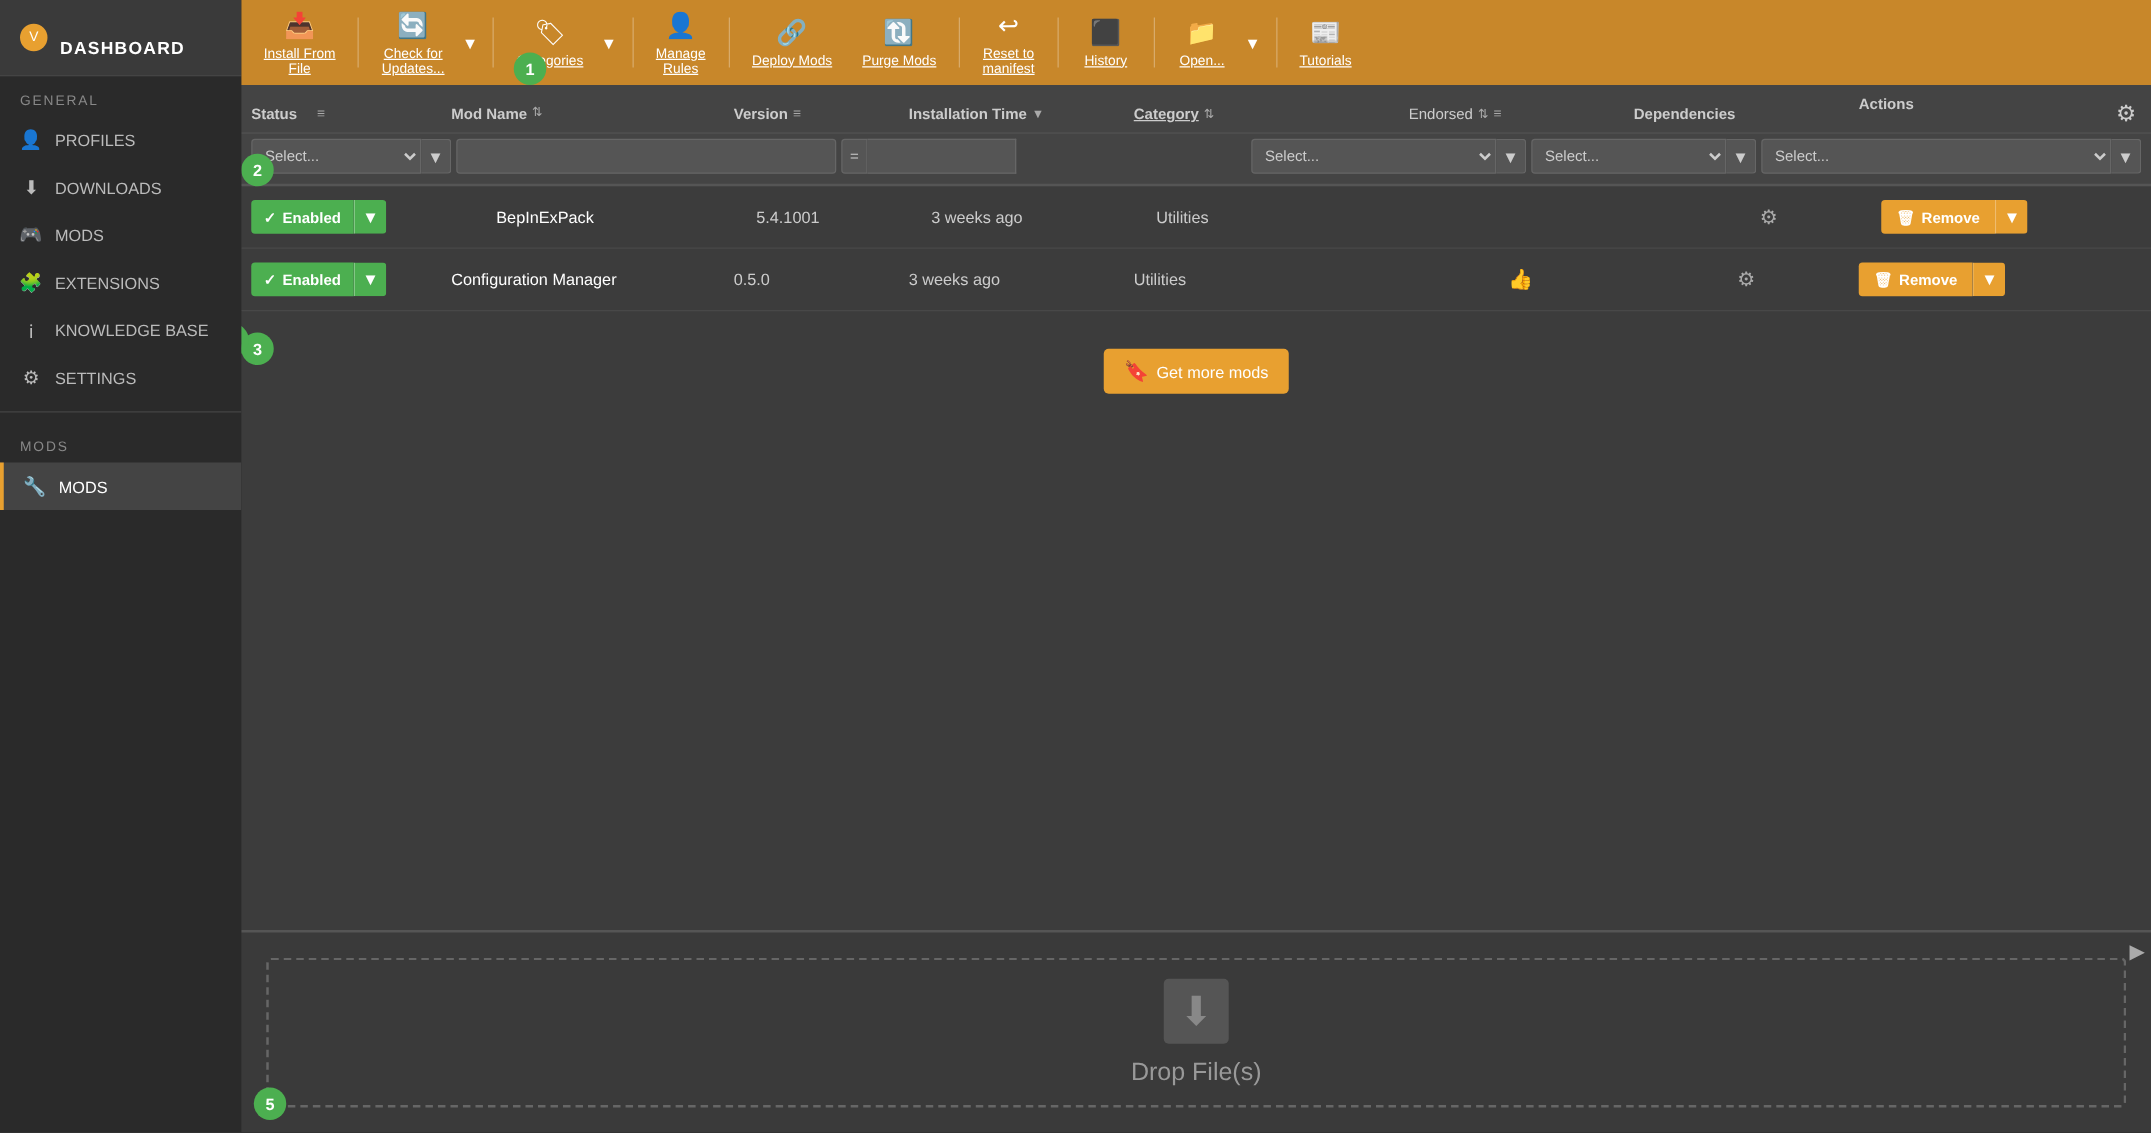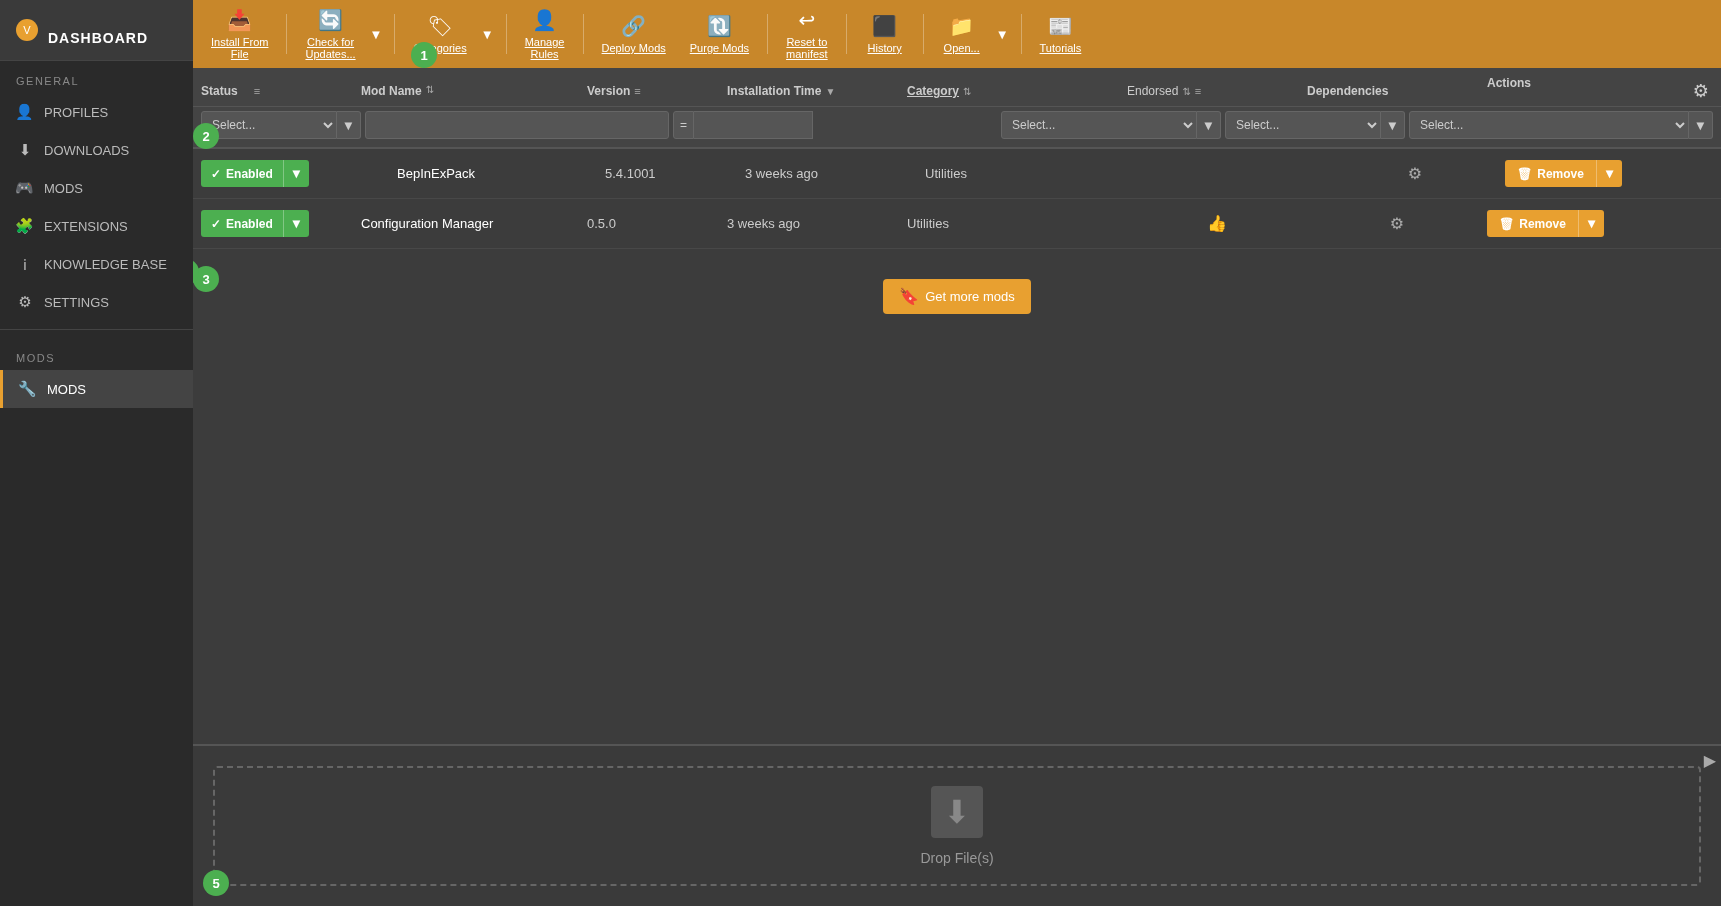--- a/index.html
+++ b/index.html
@@ -57,21 +57,21 @@
 
     
     .get-more-mods-area { display: flex; justify-content: center; align-items: flex-start; padding: 30px; }
     .get-more-mods-btn { background: #e8a030; color: #fff; border: none; padding: 8px 16px; border-radius: 4px; cursor: pointer; font-size: 13px; display: flex; align-items: center; gap: 6px; position: relative; }
     .get-more-mods-btn .btn-icon { font-size: 16px; }
 
     
     .drop-zone-container { background: #3a3a3a; border-top: 2px solid #555; padding: 20px; min-height: 160px; display: flex; align-items: center; justify-content: center; }
     .drop-zone { border: 2px dashed #666; border-radius: 4px; width: 100%; min-height: 120px; display: flex; flex-direction: column; align-items: center; justify-content: center; gap: 12px; color: #888; }
     .drop-icon { font-size: 32px; color: #888; }
-    .drop-label { font-size: 14px; color: #999; }
+    .drop-label { font-size: 20px; color: #999; }
 
     
     .step-circle { position: absolute; width: 26px; height: 26px; background: #4caf50; border-radius: 50%; color: #fff; font-weight: bold; font-size: 13px; display: flex; align-items: center; justify-content: center; z-index: 10; }
 
     
     .settings-gear { color: #ccc; cursor: pointer; font-size: 18px; padding: 4px; }
 
     
     ::-webkit-scrollbar { width: 8px; height: 8px; }
     ::-webkit-scrollbar-track { background: #333; }

